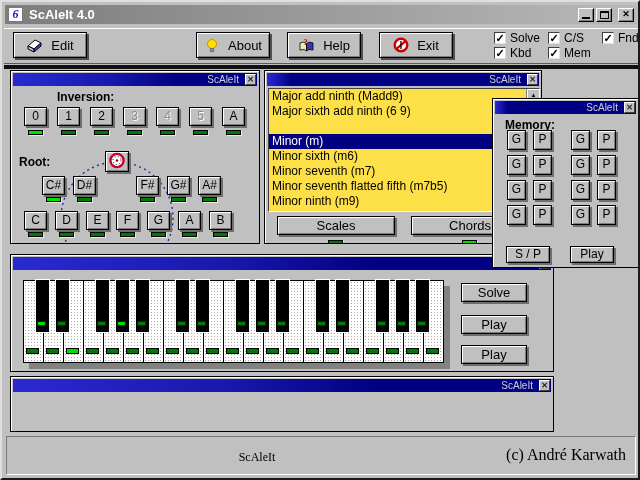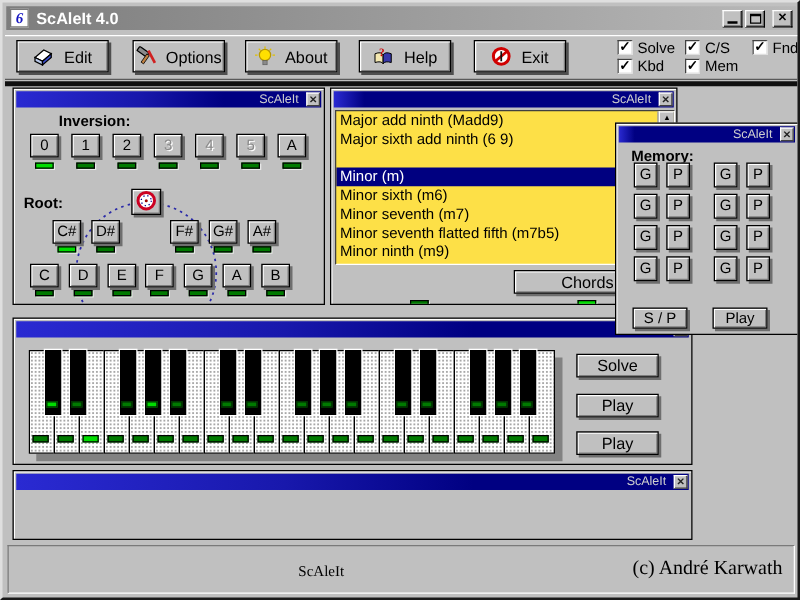--- a/index.html
+++ b/index.html
@@ -99,28 +99,20 @@
 
   <div class="toolbar-band"></div>
   <div class="tbtn" style="left:11px;">
     <svg width="17" height="16" viewBox="0 0 17 16">
         <polygon points="2,9 9,3 15,6 8,12" fill="#ffffff" stroke="#000"></polygon>
         <polygon points="2,9 8,12 8,15 2,12" fill="#b8c8e8" stroke="#000"></polygon>
         <polygon points="8,12 15,6 15,9 8,15" fill="#3a4ed0" stroke="#000"></polygon>
       </svg>
     <span>Edit</span>
   </div>
-  <div class="tbtn" style="left:104px;">
-    <svg width="16" height="16" viewBox="0 0 16 16">
-        <rect x="1" y="2" width="9" height="4" fill="#8a8a8a" stroke="#000" transform="rotate(35 5 4)"></rect>
-        <rect x="6" y="6" width="2.4" height="8" fill="#c08040" stroke="#000" stroke-width="0.6" transform="rotate(35 7 10)"></rect>
-        <rect x="11" y="3" width="2.2" height="11" fill="#d02020" transform="rotate(-28 12 8)"></rect>
-      </svg>
-    <span>Options</span>
-  </div>
   <div class="tbtn" style="left:194px;">
     <svg width="16" height="16" viewBox="0 0 16 16">
         <line x1="8" y1="0" x2="8" y2="2" stroke="#e0c000"></line>
         <line x1="2" y1="7" x2="0" y2="7" stroke="#e0c000"></line>
         <line x1="14" y1="7" x2="16" y2="7" stroke="#e0c000"></line>
         <line x1="3" y1="2" x2="4.5" y2="3.5" stroke="#e0c000"></line>
         <line x1="13" y1="2" x2="11.5" y2="3.5" stroke="#e0c000"></line>
         <circle cx="8" cy="7" r="4.5" fill="#ffe000" stroke="#b89800"></circle>
         <rect x="6.3" y="11.4" width="3.4" height="3.4" fill="#8a8a8a" stroke="#555" stroke-width="0.5"></rect>
       </svg>
@@ -175,21 +167,21 @@
   </div>
 
   <div class="dark-sep"></div>
 
   <div class="panel" id="notes-panel" style="left:8px;top:68px;width:250px;height:174px;">
     <div class="ptitle">ScAleIt</div>
     <div class="pclose">✕</div>
     <svg class="rootcircle" viewBox="0 0 142 142">
       <circle cx="71" cy="71" r="56" fill="none" stroke="#2a2aa8" stroke-width="1.4" stroke-dasharray="2 3.4"></circle>
     </svg>
-    <div class="plabel" style="left:8px;top:19px;padding-left:28px;">Inversion:</div>
+    <div class="plabel" style="left:18px;top:19px;padding-left:28px;">Inversion:</div>
     <div class="plabel" style="left:8px;top:84px;">Root:</div>
     <div class="kbtn" style="left:94px;top:80px;width:24px;height:21px;">
       <svg width="20" height="17" viewBox="0 0 20 17">
           <circle cx="10" cy="8.5" r="6.6" fill="#fff" stroke="#cc0022" stroke-width="2.4"></circle>
           <circle cx="10" cy="8.5" r="4" fill="none" stroke="#000090" stroke-width="1" stroke-dasharray="1 2.2"></circle>
           <circle cx="10" cy="8.5" r="1.2" fill="#990000"></circle>
         </svg>
     </div>
     <div id="notes-content">
         <div class="kbtn" style="left: 13px; top: 36px; width: 23px; height: 19px;">0</div>
@@ -243,20 +235,21 @@
     <div class="lrow">Major add ninth (Madd9)</div>
         <div class="lrow">Major sixth add ninth (6 9)</div>
         <div class="lrow"></div>
         <div class="lrow sel">Minor (m)</div>
         <div class="lrow">Minor sixth (m6)</div>
         <div class="lrow">Minor seventh (m7)</div>
         <div class="lrow">Minor seventh flatted fifth (m7b5)</div>
         <div class="lrow">Minor ninth (m9)</div>
         <div class="lrow">Minor add ninth (madd9)</div>
       </div>
+    <div class="sbtn" style="left:12px;top:145px;width:118px;height:19px;line-height:17px;">Scales</div>
     <div class="sbtn" style="left:146px;top:145px;width:118px;height:19px;line-height:17px;">Chords</div>
     <div class="led" id="scales-led" style="left:63px;top:169px;"></div>
     <div class="led on" id="chords-led" style="left:197px;top:169px;"></div>
   </div>
 
   <div class="panel" id="keyboard-panel" style="left:8px;top:252px;width:544px;height:118px;">
     <div class="ptitle">ScAleIt</div>
     <div class="pclose">✕</div>
     <div class="piano-shadow"></div>
     <div class="piano" id="piano">

